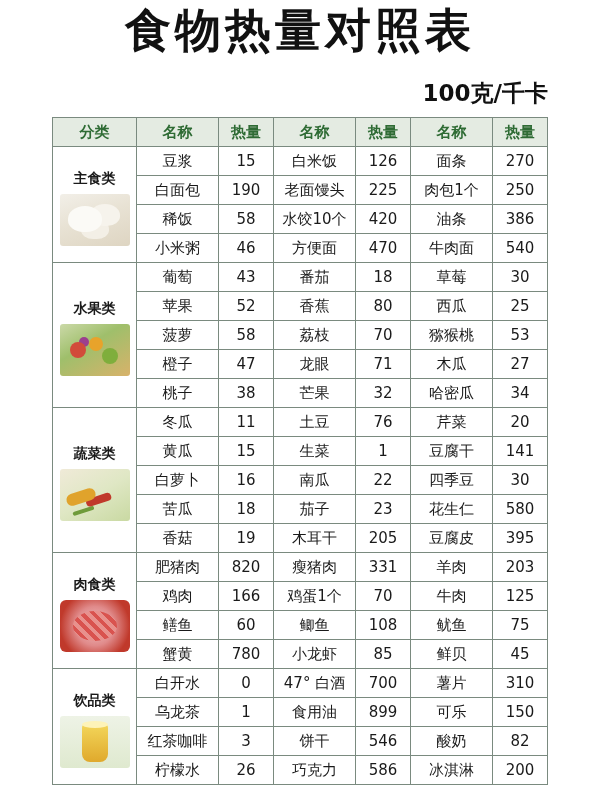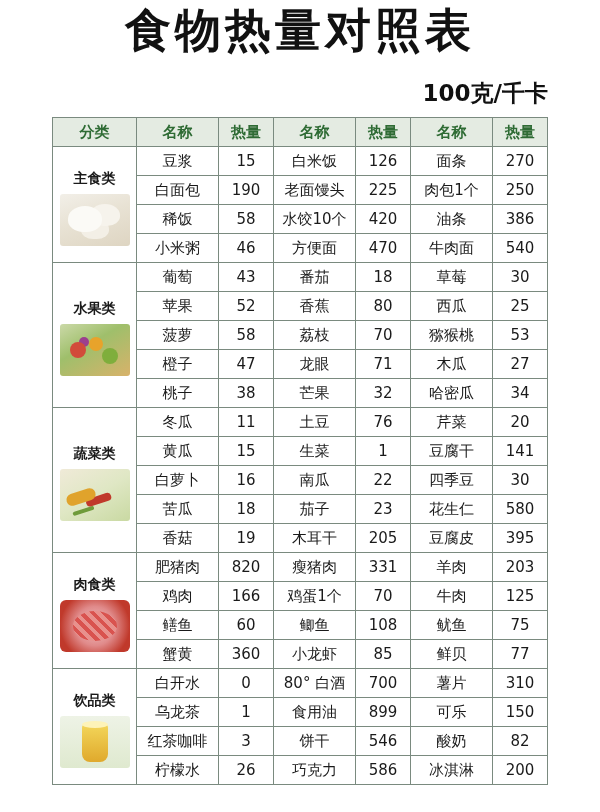--- a/index.html
+++ b/index.html
@@ -337,35 +337,35 @@
       <tr>
         <td class="name">鳝鱼</td>
         <td class="kcal">60</td>
         <td class="name">鲫鱼</td>
         <td class="kcal">108</td>
         <td class="name">鱿鱼</td>
         <td class="kcal">75</td>
       </tr>
       <tr>
         <td class="name">蟹黄</td>
-        <td class="kcal">360</td>
+        <td class="kcal">780</td>
         <td class="name">小龙虾</td>
         <td class="kcal">85</td>
         <td class="name">鲜贝</td>
-        <td class="kcal">77</td>
+        <td class="kcal">45</td>
       </tr>
 
       <tr>
         <td class="catcell" rowspan="4">
           <span class="cat-label">饮品类</span>
           <div class="cat-photo photo-drink"></div>
         </td>
         <td class="name">白开水</td>
         <td class="kcal">0</td>
-        <td class="name">80° 白酒</td>
+        <td class="name">47° 白酒</td>
         <td class="kcal">700</td>
         <td class="name">薯片</td>
         <td class="kcal">310</td>
       </tr>
       <tr>
         <td class="name">乌龙茶</td>
         <td class="kcal">1</td>
         <td class="name">食用油</td>
         <td class="kcal">899</td>
         <td class="name">可乐</td>

